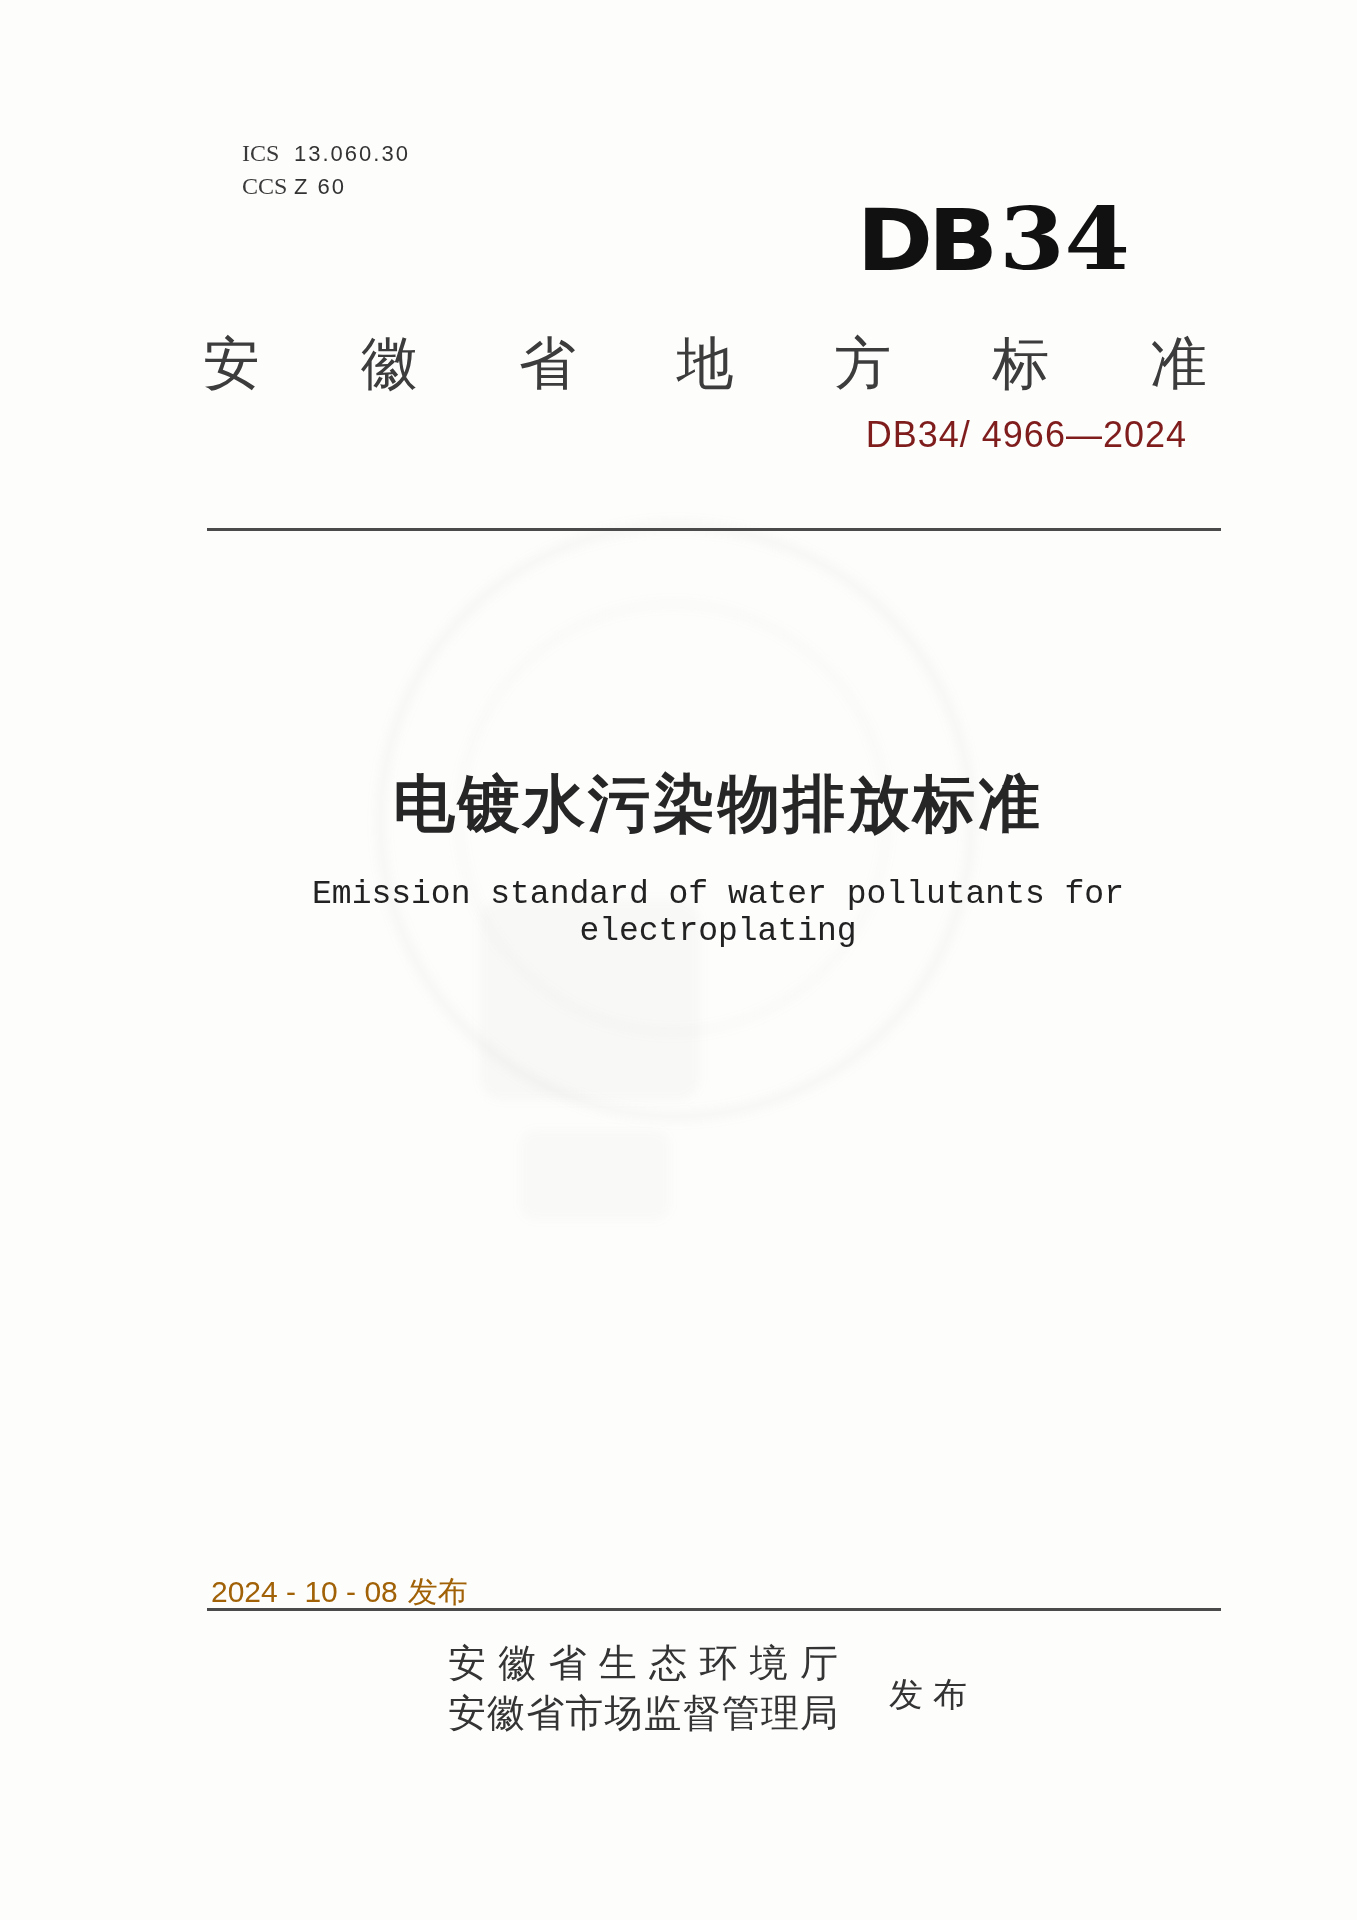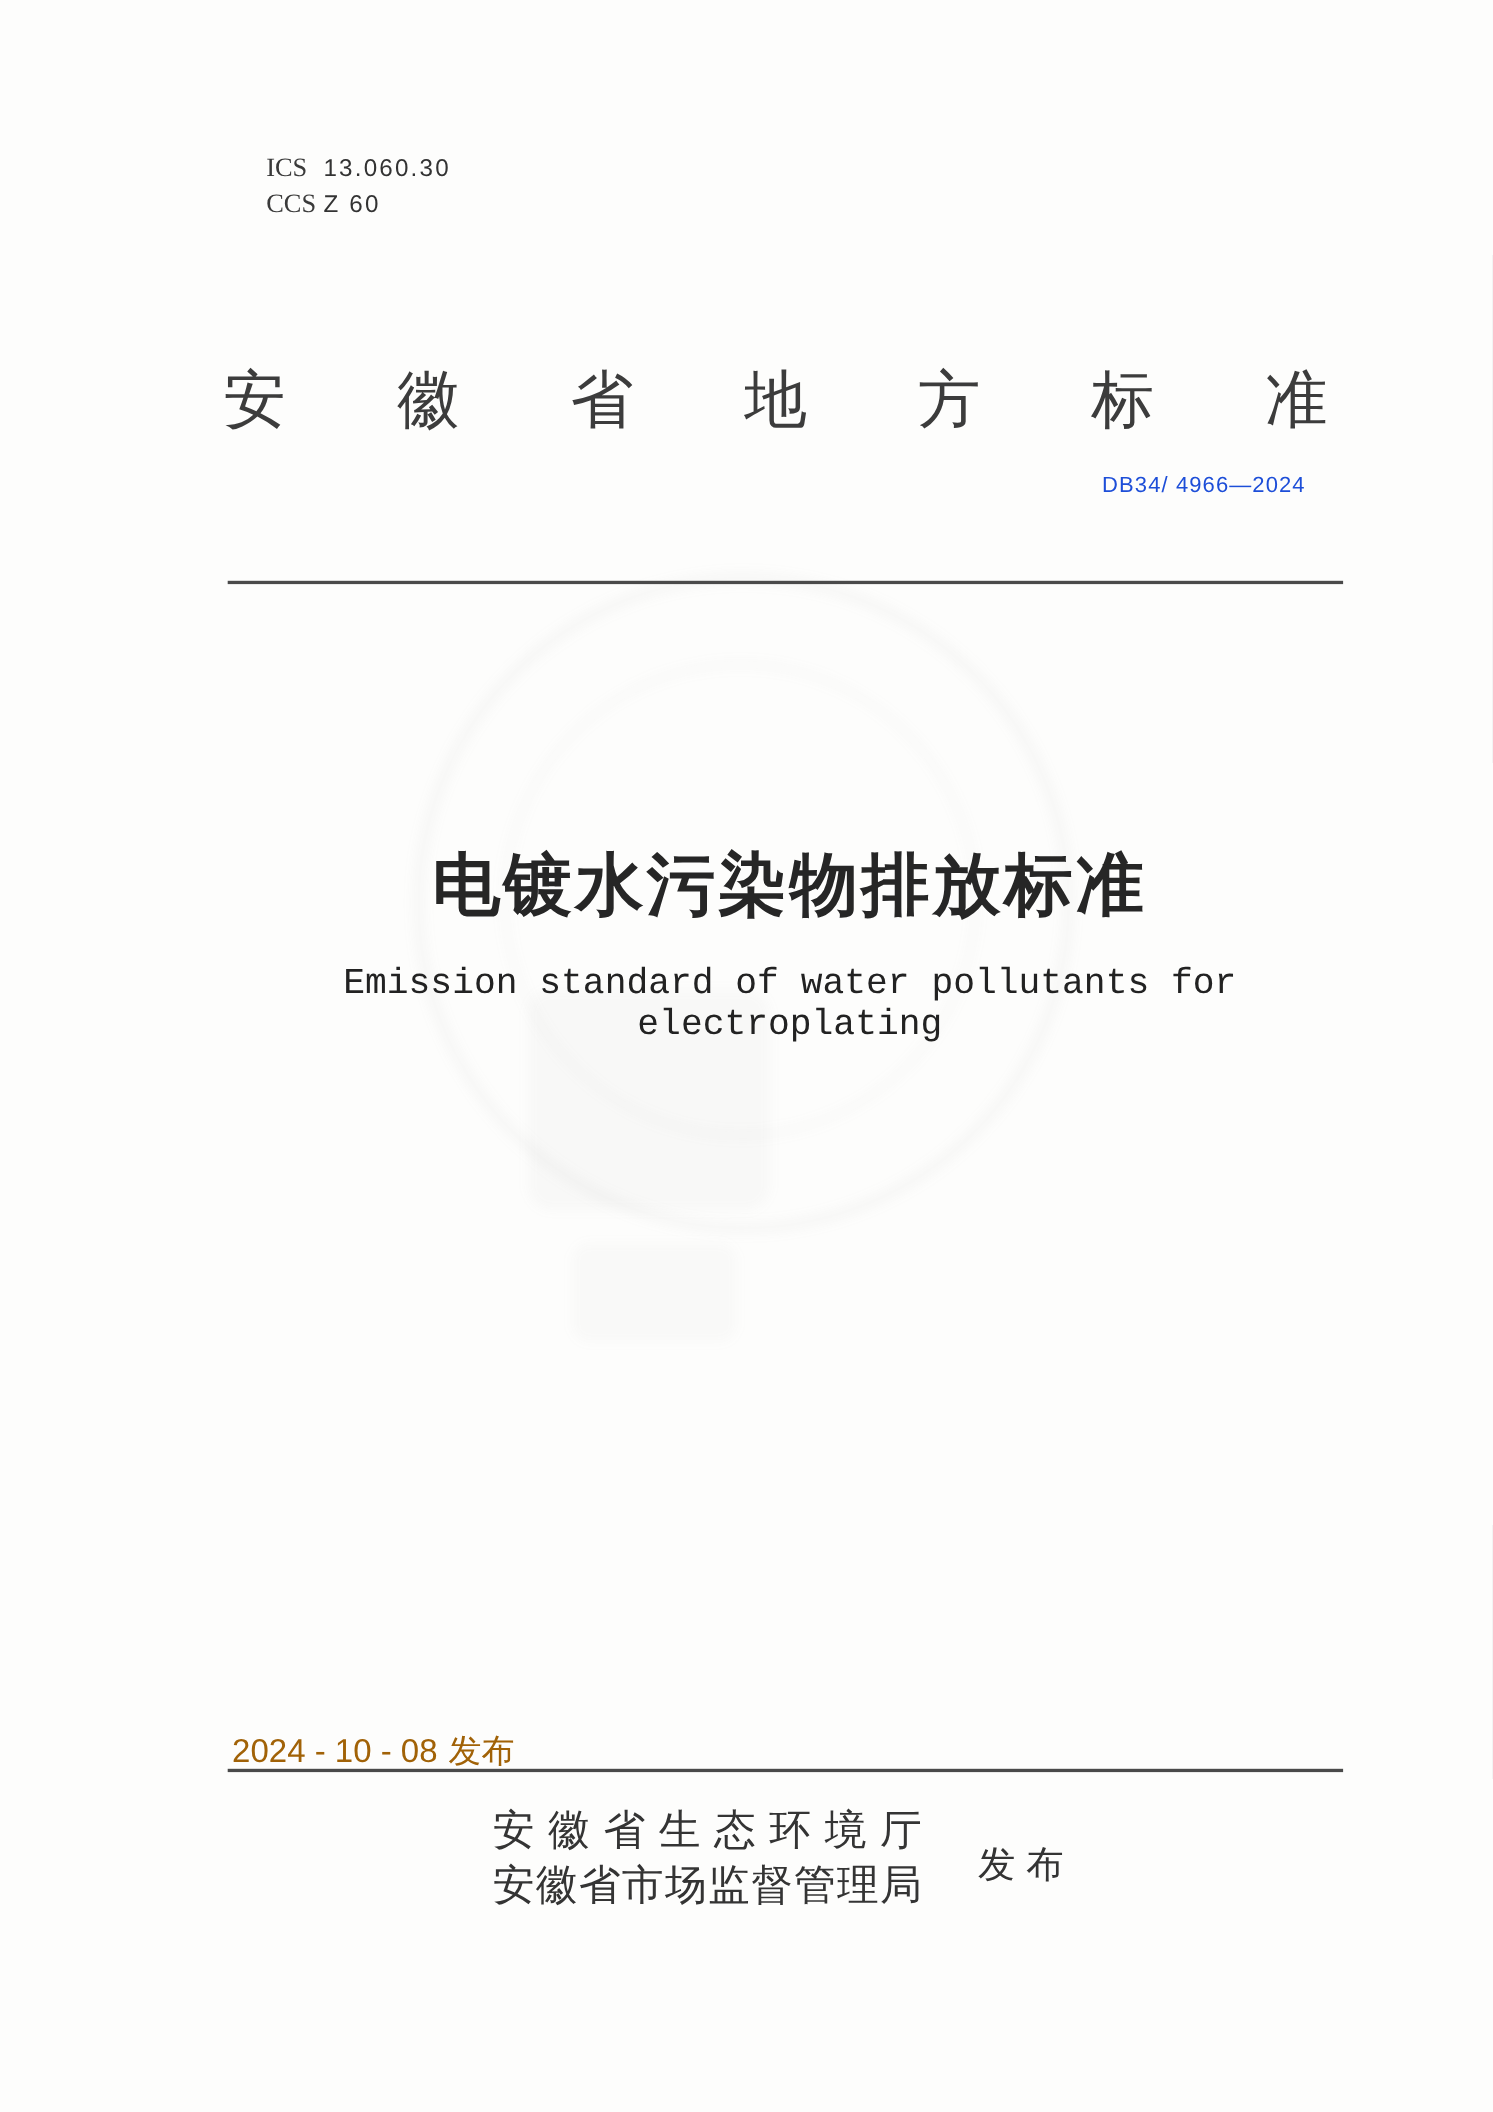--- a/index.html
+++ b/index.html
@@ -51,22 +51,22 @@
     display:inline-block;margin-left:6px;transform:scaleY(0.92);
   }
   
   .std-type{
     position:absolute;left:203px;top:326px;width:1004px;
     font-size:57px;font-weight:500;color:#3c3c3c;
   }
   .justify-chars{display:flex;justify-content:space-between;}
   
   .std-number{
-    position:absolute;top:430px;right:170px;
-    font-size:20px;letter-spacing:1px;color:#1d4ed8;
+    position:absolute;top:414px;right:170px;
+    font-size:36px;letter-spacing:1px;color:#7f1d1d;
   }
   
   .rule{position:absolute;left:207px;width:1014px;height:3px;background:#4a4a4a;}
   .rule-top{top:528px;}
   .rule-bottom{top:1608px;}
   
   .title-cn{
     position:absolute;left:203px;top:762px;width:1004px;
     text-align:center;font-size:62px;font-weight:700;
     letter-spacing:3px;color:#262626;padding-left:26px;box-sizing:border-box;
@@ -109,20 +109,23 @@
     <div class="code-line">
       <span class="code-label">ICS</span>
       <span class="code-value">13.060.30</span>
     </div>
     <div class="code-line">
       <span class="code-label">CCS</span>
       <span class="code-value">Z 60</span>
     </div>
   </div>
 
+  <div class="logo">
+    <span class="logo-db">DB</span><span class="logo-num">34</span>
+  </div>
 
   <div class="std-type justify-chars">
       <span>安</span>
       <span>徽</span>
       <span>省</span>
       <span>地</span>
       <span>方</span>
       <span>标</span>
       <span>准</span>
     </div>

